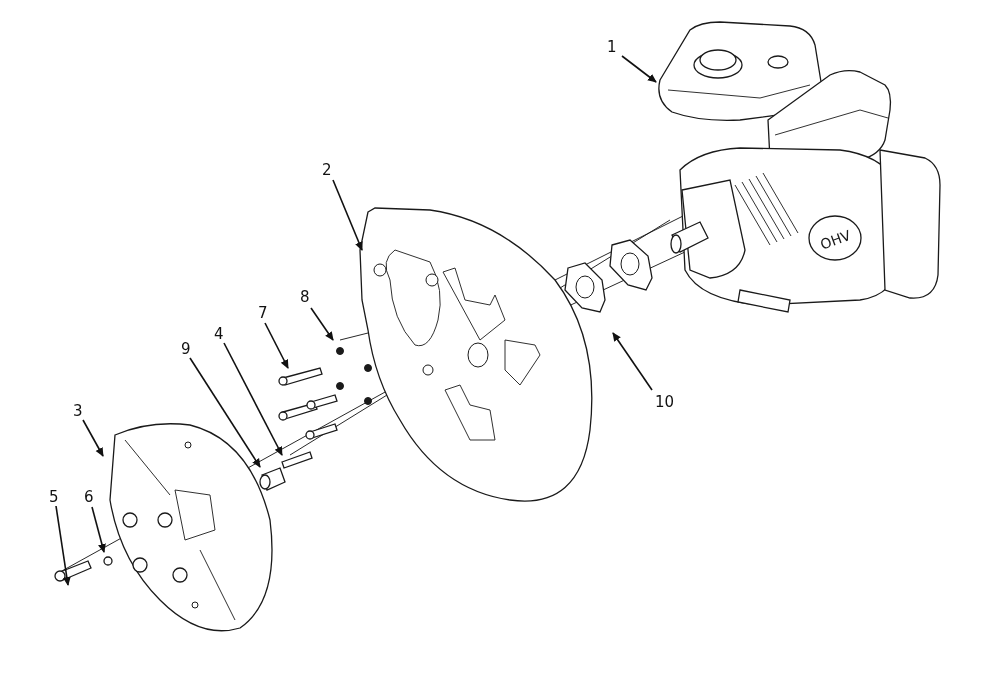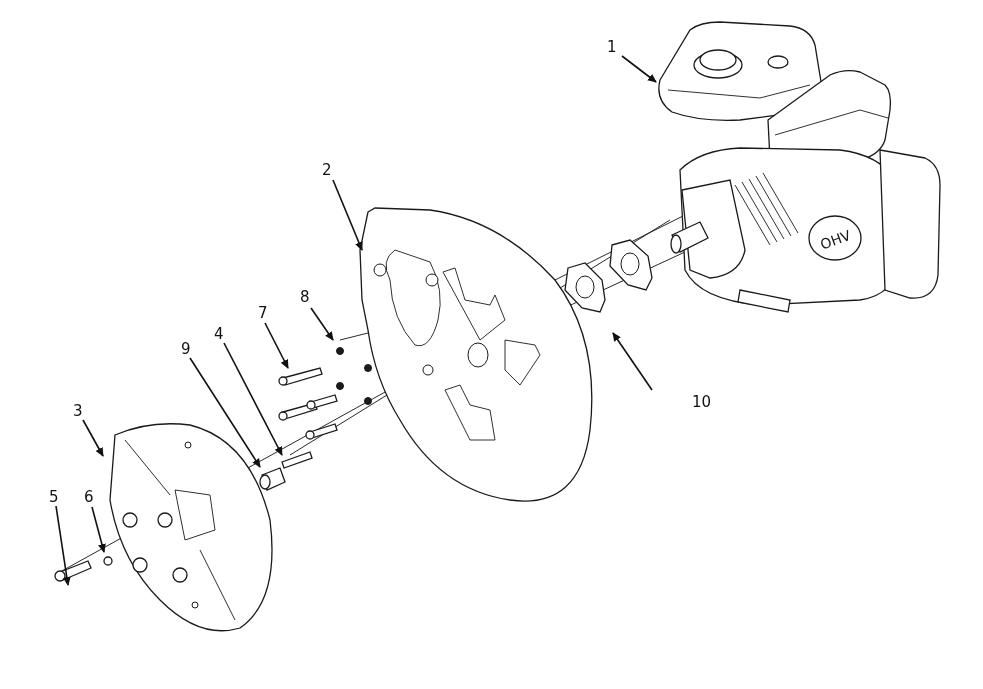--- a/index.html
+++ b/index.html
@@ -147,14 +147,14 @@
   
   <div class="callout" style="left:607px;top:40px;">1</div>
   <div class="callout" style="left:322px;top:163px;">2</div>
   <div class="callout" style="left:73px;top:404px;">3</div>
   <div class="callout" style="left:214px;top:327px;">4</div>
   <div class="callout" style="left:49px;top:490px;">5</div>
   <div class="callout" style="left:84px;top:490px;">6</div>
   <div class="callout" style="left:258px;top:306px;">7</div>
   <div class="callout" style="left:300px;top:290px;">8</div>
   <div class="callout" style="left:181px;top:342px;">9</div>
-  <div class="callout" style="left:692px;top:395px;">10</div>
+  <div class="callout" style="left:655px;top:395px;">10</div>
 </div>
 
 </body></html>

